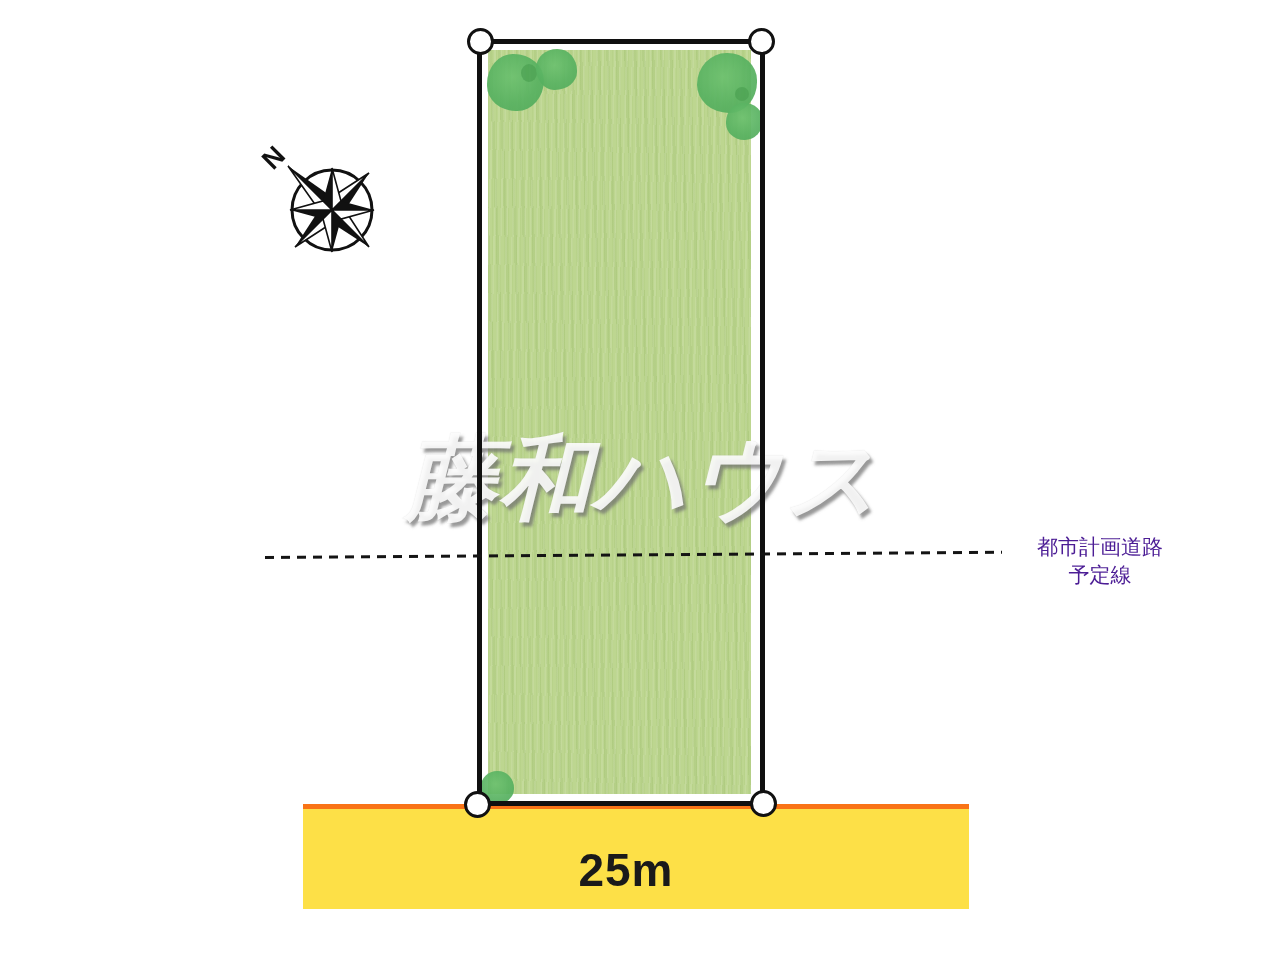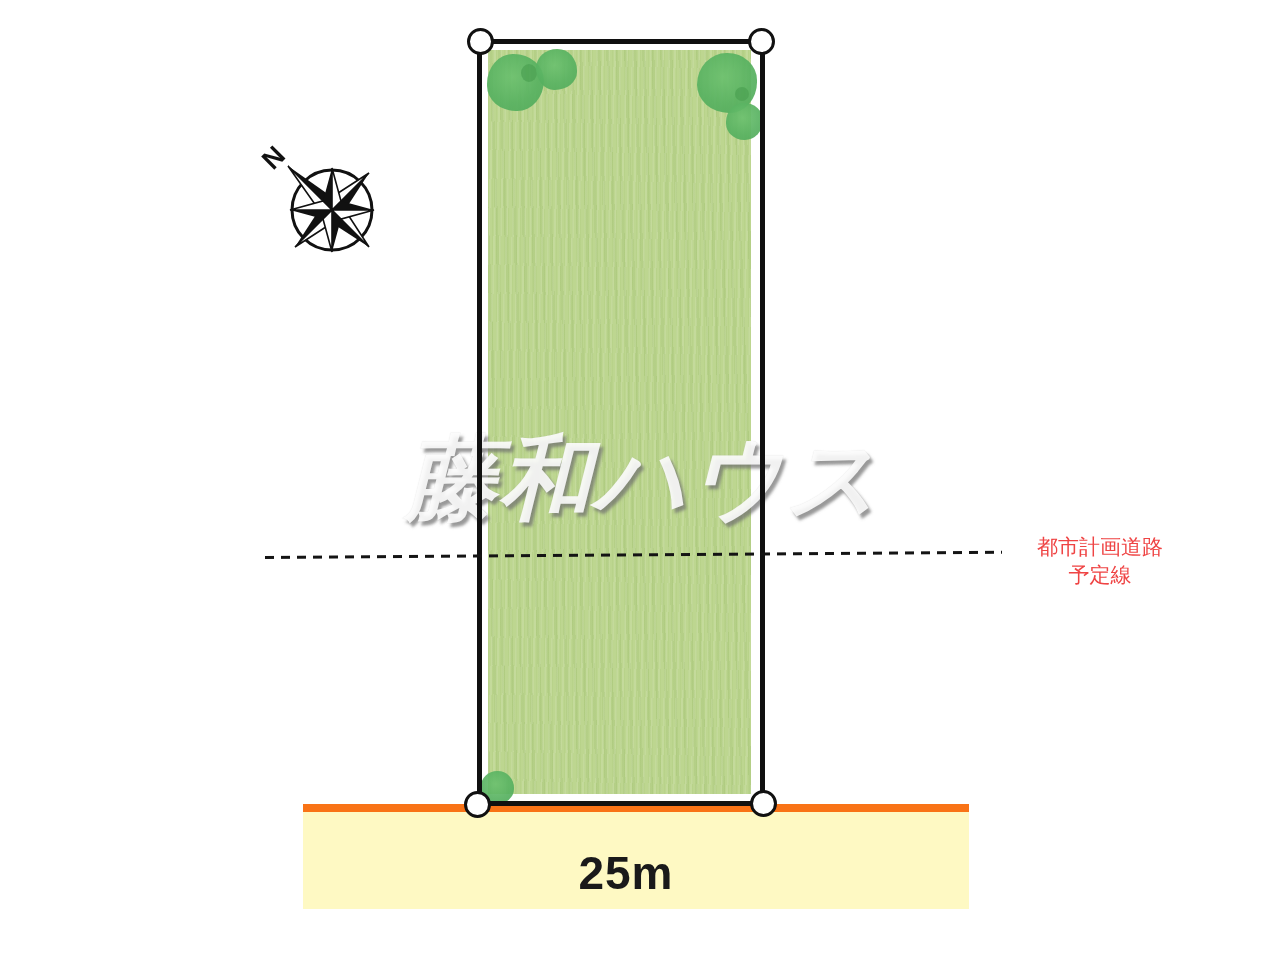--- a/index.html
+++ b/index.html
@@ -60,27 +60,27 @@
   }
 
   
   .dashed-line{
     position:absolute;left:265px;top:556px;width:737px;height:3px;z-index:5;
     background-image:repeating-linear-gradient(to right,#141414 0 9px, rgba(0,0,0,0) 9px 16px);
     transform:rotate(-0.4deg);transform-origin:left center;
   }
   .planned-road-label{
     position:absolute;left:1020px;top:533px;width:160px;z-index:5;
-    font-size:21px;line-height:28px;color:#ef4444;text-align:center;white-space:nowrap;
+    font-size:21px;line-height:28px;color:#4c1d95;text-align:center;white-space:nowrap;
   }
 
   
   .road{
     position:absolute;left:303px;top:804px;width:666px;height:105px;z-index:1;
-    background:#fef9c3;border-top:8px solid #f97316;box-sizing:border-box;
+    background:#fde047;border-top:5px solid #f97316;box-sizing:border-box;
   }
   .road-label{
     margin-top:34px;padding-right:20px;text-align:center;
     font-size:46px;font-weight:600;color:#1a1a1a;letter-spacing:1px;
   }
 
   
   .compass{position:absolute;left:242px;top:120px;z-index:2;}
 </style>
 </head>

